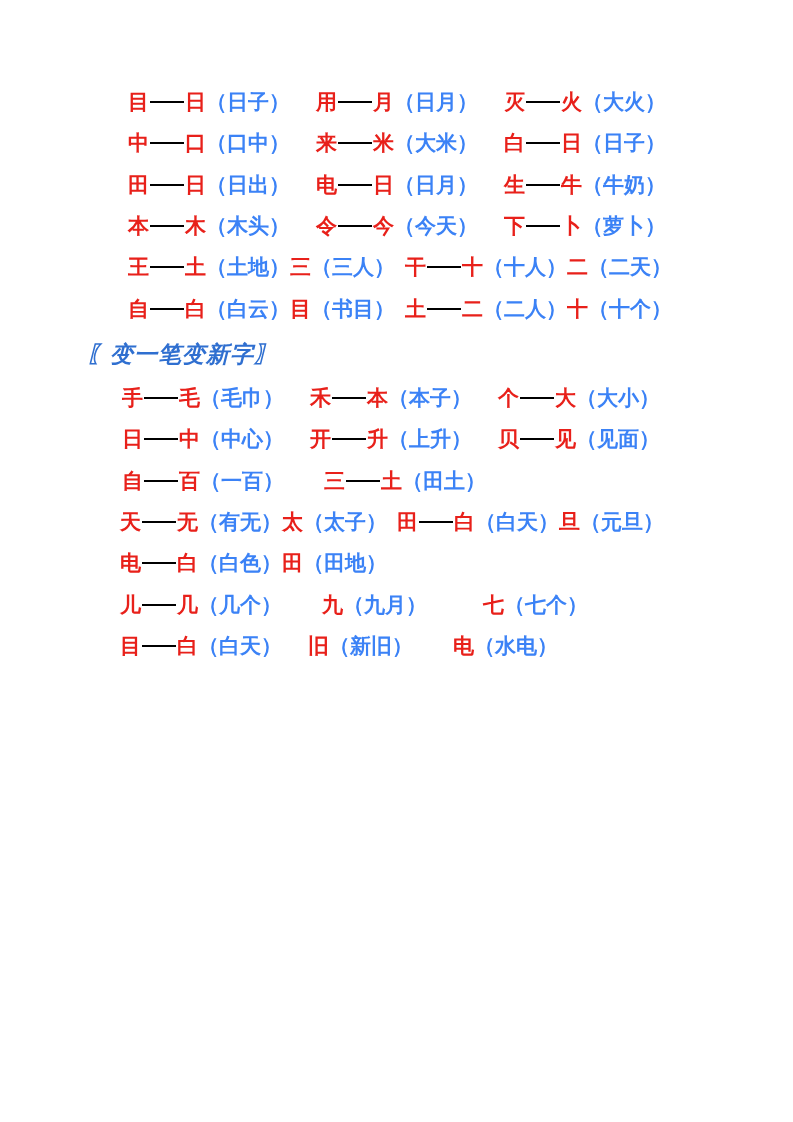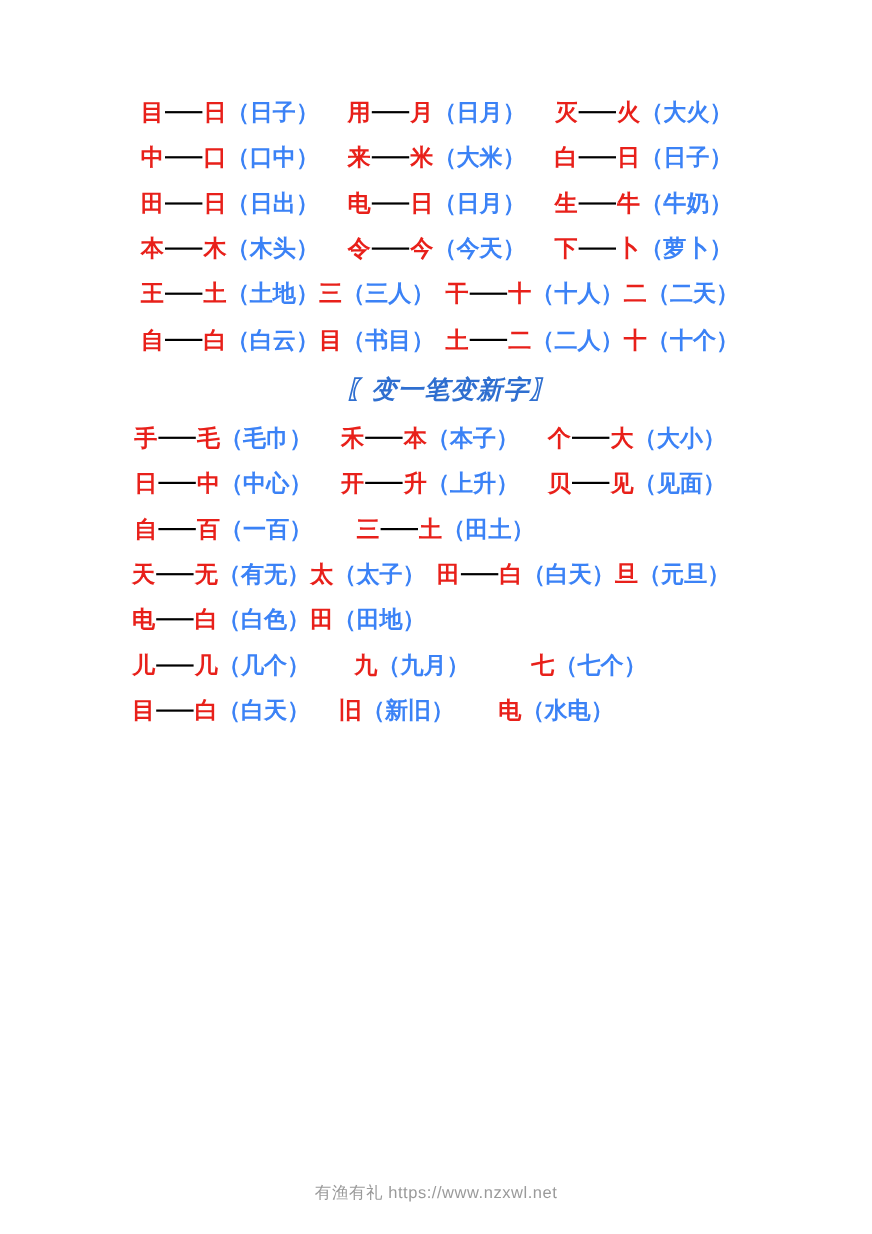--- a/index.html
+++ b/index.html
@@ -59,21 +59,20 @@
   .gap-xl { display: inline-block; width: 56px; }
 
   .section-title {
     color: #2f6fd0;
     font-weight: bold;
     font-size: 23px;
     font-style: italic;
     letter-spacing: 1px;
     margin: 16px 0 14px 26px;
     font-family: "Liberation Sans", sans-serif;
-    text-align: center;
   }
 
   .footer {
     position: absolute;
     left: 0;
     right: 0;
     bottom: 28px;
     text-align: center;
     color: #9a9a9a;
     font-size: 15px;
@@ -358,15 +357,14 @@
         <span class="red">旧</span>
         <span class="blk">（新旧）</span>
       </span>
     <span class="gap-lg"></span>
     <span class="group">
         <span class="red">电</span>
         <span class="blk">（水电）</span>
       </span>
   </div>
 
-  <div class="footer">有渔有礼 https://www.nzxwl.net</div>
 
 </div>
 
 </body></html>

